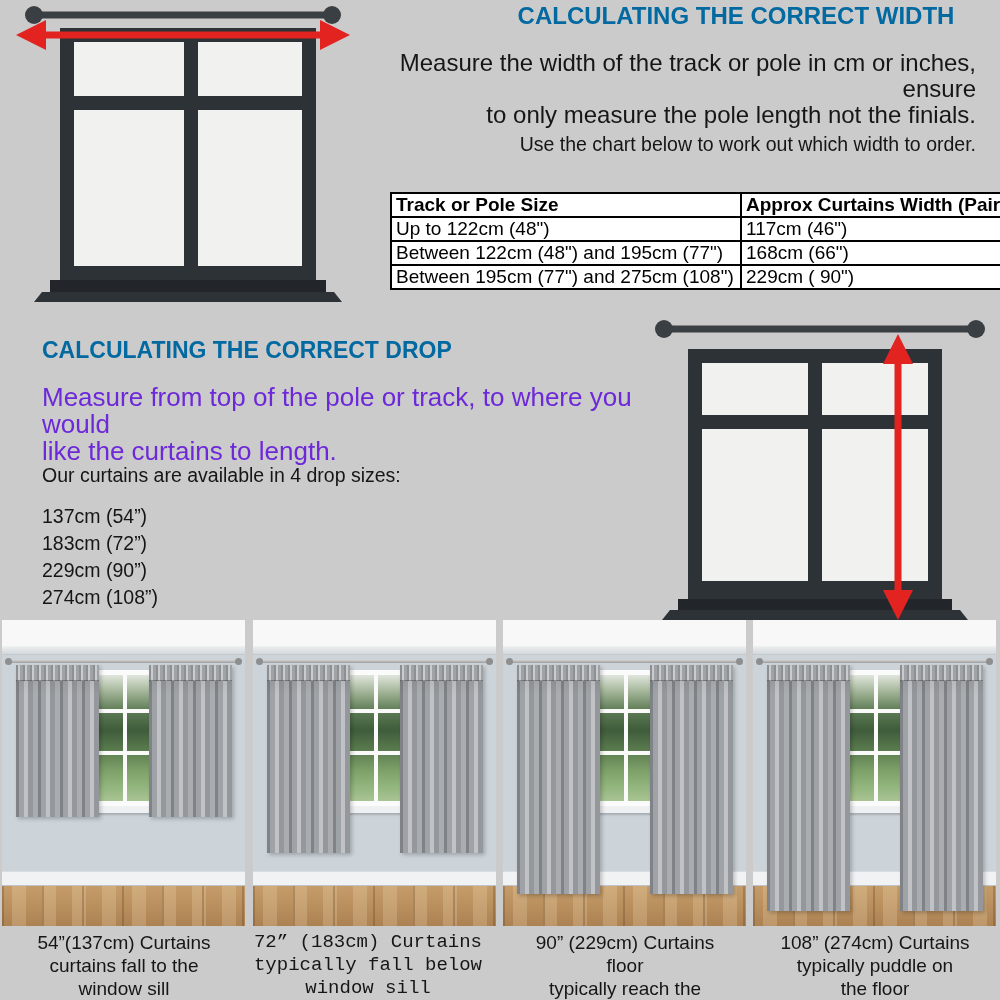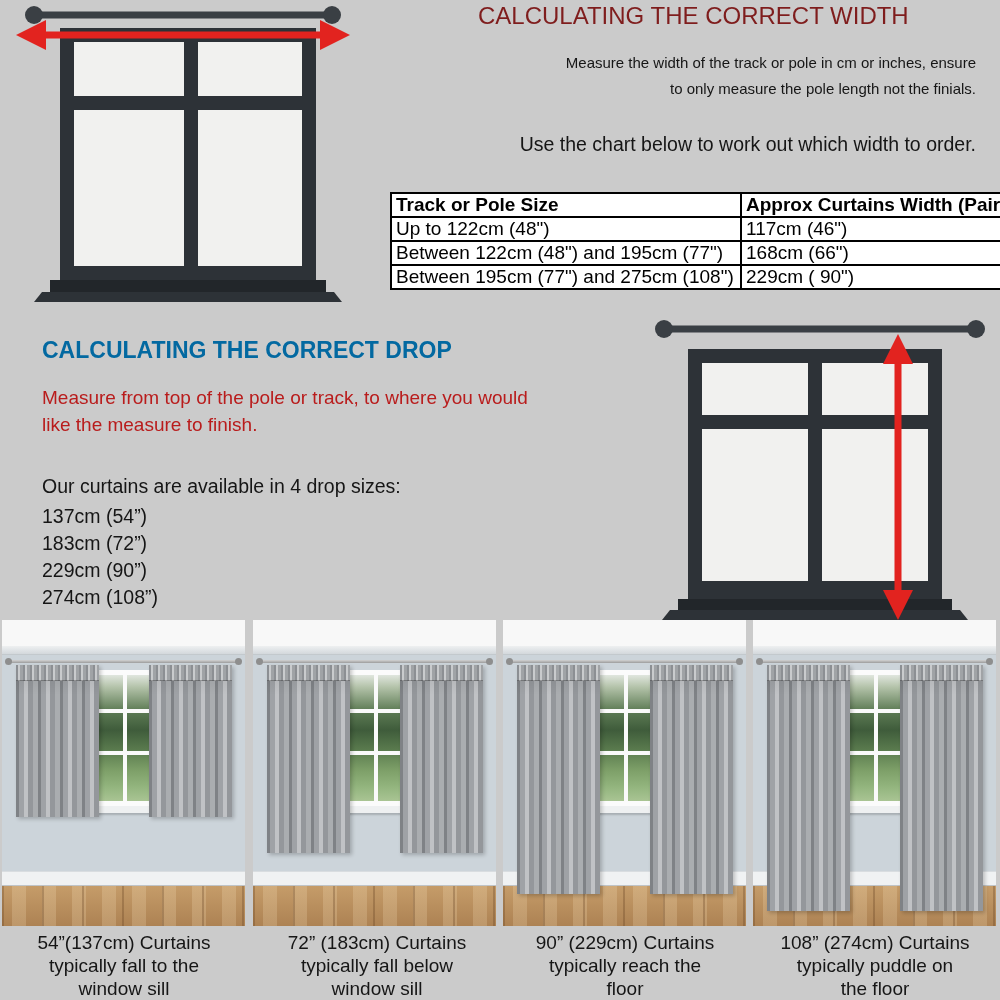--- a/index.html
+++ b/index.html
@@ -2,30 +2,30 @@
 <html><head>
 <meta charset="utf-8">
 <style>
   html,body{margin:0;padding:0;}
   .canvas{
     position:relative; width:1000px; height:1000px;
     background:#cbcbcb; overflow:hidden;
     font-family:"Liberation Sans", sans-serif; color:#111;
   }
   
-  .w-title{position:absolute; top:2px; left:478px; width:516px; text-align:left;
-           font-size:24px; font-weight:normal; color:#7f1d1d;}
+  .w-title{position:absolute; top:2px; left:478px; width:516px; text-align:center;
+           font-size:24px; font-weight:bold; color:#0369a1;}
   .w-para{position:absolute; top:50px; left:376px; width:600px; text-align:right;
-          font-size:15px; line-height:26px; color:#161616;}
+          font-size:24px; line-height:26px; color:#161616;}
   .w-note{position:absolute; top:119px; left:376px; width:600px; text-align:right;
           font-size:19.5px; color:#161616;margin-top:14px;}
   .d-title{position:absolute; top:337px; left:42px; font-size:23px; font-weight:bold; color:#0369a1;}
   .d-para{position:absolute; top:384px; left:42px; width:600px;
-          font-size:19px; line-height:27px; color:#b91c1c;}
-  .d-sizes-intro{position:absolute; top:464px; left:42px; font-size:19.5px; color:#161616;margin-top:11px;}
+          font-size:26px; line-height:27px; color:#6d28d9;}
+  .d-sizes-intro{position:absolute; top:464px; left:42px; font-size:19.5px; color:#161616;}
   .d-sizes{position:absolute; top:491px; left:42px; font-size:19.5px; line-height:27px; color:#161616;margin-top:12px;}
   .block{display:block;}
   
   .size-table{position:absolute; left:366px; top:192px; width:628px;
               border-collapse:collapse; background:#ffffff; table-layout:fixed;margin-left:24px;}
   .size-table th,.size-table td{border:2px solid #000; font-size:19px; padding:0 4px;
               height:22px; white-space:nowrap; overflow:hidden; text-align:left; color:#000;}
   .size-table th{font-weight:bold;}
   
   .illus1{position:absolute; left:8px; top:4px;}
@@ -66,21 +66,21 @@
     box-shadow:2px 2px 4px rgba(0,0,0,.22);}
   .curtain::before{content:""; position:absolute; top:0; left:0; right:0; height:15px;
     background:repeating-linear-gradient(90deg,#8c8f93 0 2px,#c9cbcd 2px 4px,#a0a3a6 4px 7px);
     border-bottom:1px solid rgba(0,0,0,.28);}
   .curtain.cl{left:14px;} .curtain.cr{right:13px;}
   .p1 .curtain{height:152px;} .p2 .curtain{height:188px;}
   .p3 .curtain{height:229px;} .p4 .curtain{height:246px;}
   
   .caption{position:absolute; top:931px; width:232px; text-align:center;
            font-size:19px; line-height:23px; color:#161616;}
-  .caption.c1{left:8px;} .caption.c2{left:261px;} .caption.c3{left:509px;} .caption.c4{left:759px;}
+  .caption.c1{left:8px;} .caption.c2{left:252px;font-family:Liberation Mono, monospace;} .caption.c3{left:509px;} .caption.c4{left:759px;}
 </style>
 </head>
 <body>
 
 <div class="canvas">
 
   <div class="w-title">CALCULATING THE CORRECT WIDTH</div>
   <div class="w-para">
     <span class="block">Measure the width of the track or pole in cm or inches, ensure</span>
     <span class="block">to only measure the pole length not the finials.</span>
@@ -130,21 +130,21 @@
     <g>
       <line x1="32" y1="31" x2="318" y2="31" stroke="#e2231f" stroke-width="7"></line>
       <polygon points="8,31 38,16 38,46" fill="#e2231f"></polygon>
       <polygon points="342,31 312,16 312,46" fill="#e2231f"></polygon>
     </g>
   </svg>
 
   <div class="d-title">CALCULATING THE CORRECT DROP</div>
   <div class="d-para">
     <span class="block">Measure from top of the pole or track, to where you would</span>
-    <span class="block">like the measure to finish.</span>
+    <span class="block">like the curtains to length.</span>
   </div>
   <div class="d-sizes-intro">Our curtains are available in 4 drop sizes:</div>
   <div class="d-sizes">
     <span class="block">137cm (54”)</span>
     <span class="block">183cm (72”)</span>
     <span class="block">229cm (90”)</span>
     <span class="block">274cm (108”)</span>
   </div>
 
   <svg class="illus2" width="356" height="310" viewBox="0 0 356 310">
@@ -236,32 +236,32 @@
     <div class="ph-sill"></div>
     <div class="ph-skirting"></div>
     <div class="ph-floor"></div>
     <div class="ph-pole"></div>
     <div class="curtain cl"></div>
     <div class="curtain cr"></div>
   </div>
 
   <div class="caption c1">
     <span class="block">54”(137cm) Curtains</span>
-    <span class="block">typically fall to the</span>
+    <span class="block">curtains fall to the</span>
     <span class="block">window sill</span>
   </div>
   <div class="caption c2">
     <span class="block">72” (183cm) Curtains</span>
     <span class="block">typically fall below</span>
     <span class="block">window sill</span>
   </div>
   <div class="caption c3">
     <span class="block">90” (229cm) Curtains</span>
+    <span class="block">floor</span>
     <span class="block">typically reach the</span>
-    <span class="block">floor</span>
   </div>
   <div class="caption c4">
     <span class="block">108” (274cm) Curtains</span>
     <span class="block">typically puddle on</span>
     <span class="block">the floor</span>
   </div>
 
 </div>
 
 </body></html>

